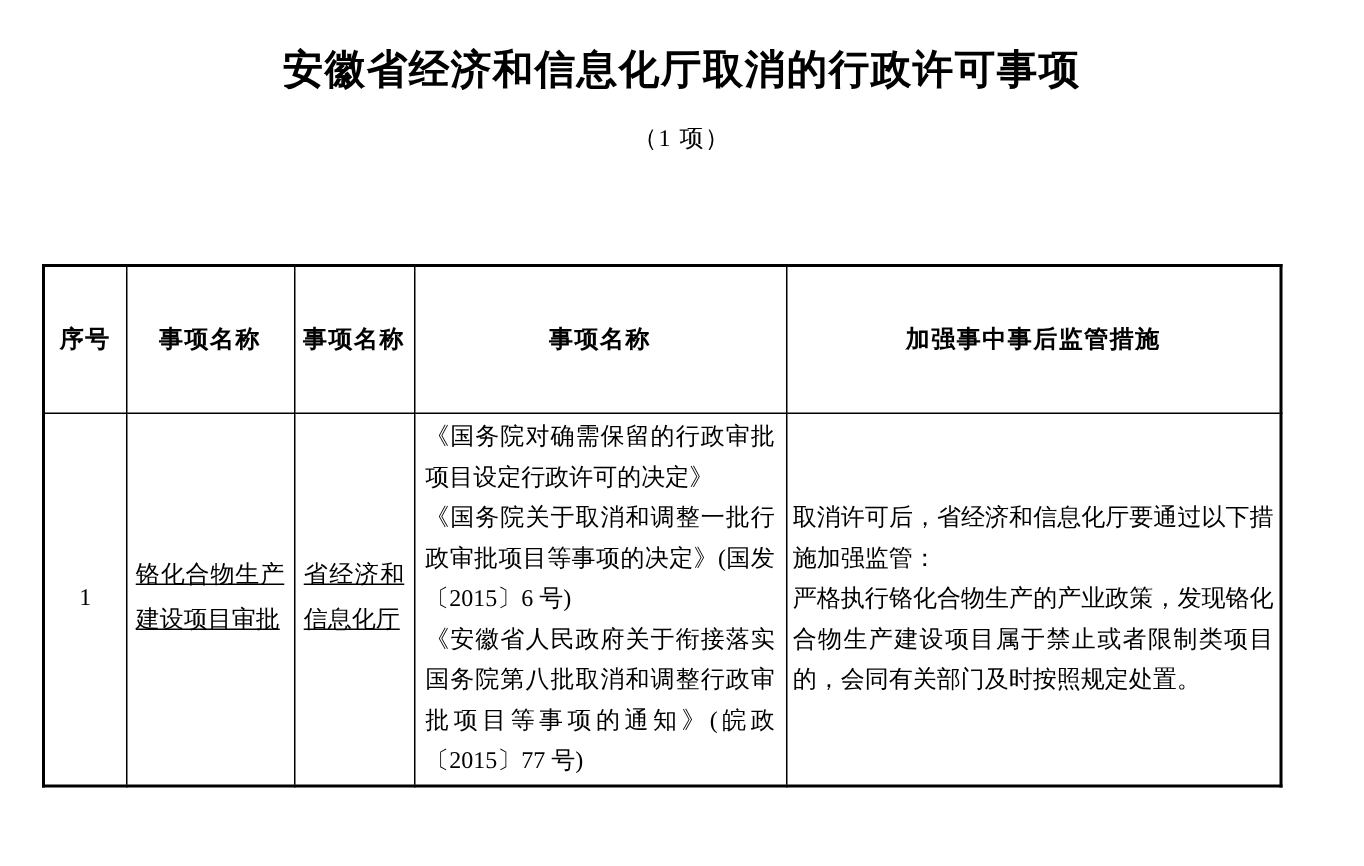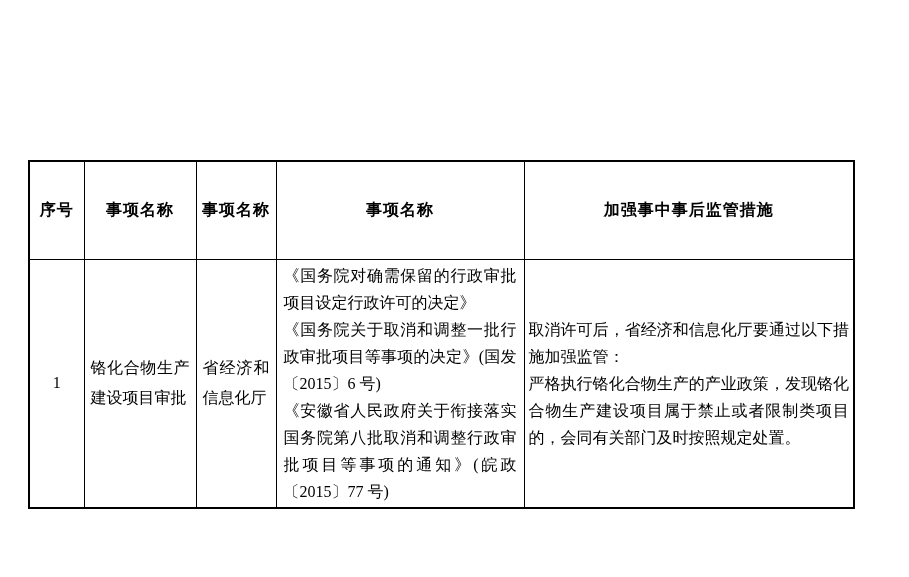--- a/index.html
+++ b/index.html
@@ -25,21 +25,21 @@
   }
   .subtitle {
     margin-top: 18px;
     text-align: center;
     font-size: 16px;
     letter-spacing: 1px;
   }
   table.main-table {
     position: absolute;
     left: 28px;
-    top: 160px;
+    top: 176px;
     width: 825px;
     border-collapse: collapse;
     table-layout: fixed;
     border: 2px solid #000;
   }
   table.main-table th, table.main-table td {
     border: 1px solid #000;
     font-size: 16px;
     vertical-align: middle;
   }
@@ -48,40 +48,43 @@
   th {
     font-weight: bold;
     text-align: center;
     letter-spacing: 1px;
   }
   td.center { text-align: center; }
   td.cjk-justify {
     text-align: justify;
     line-height: 30px;
     padding: 17px 6px;
+    text-decoration: underline;
   }
   td.basis {
     text-align: justify;
     line-height: 27px;
     padding: 2px 7px;
   }
   td.measures {
     text-align: justify;
     line-height: 27px;
     padding: 2px 4px;
     margin-top: 48px;
   }
   td p { margin: 0; }
 </style>
 </head>
 <body>
 
 <div class="page">
 
+  <h1 class="title">安徽省经济和信息化厅取消的行政许可事项</h1>
 
+  <div class="subtitle">（1 项）</div>
 
   <table class="main-table">
     <colgroup>
       <col style="width:55px">
       <col style="width:112px">
       <col style="width:80px">
       <col style="width:248px">
       <col style="width:330px">
     </colgroup>
     <thead>

